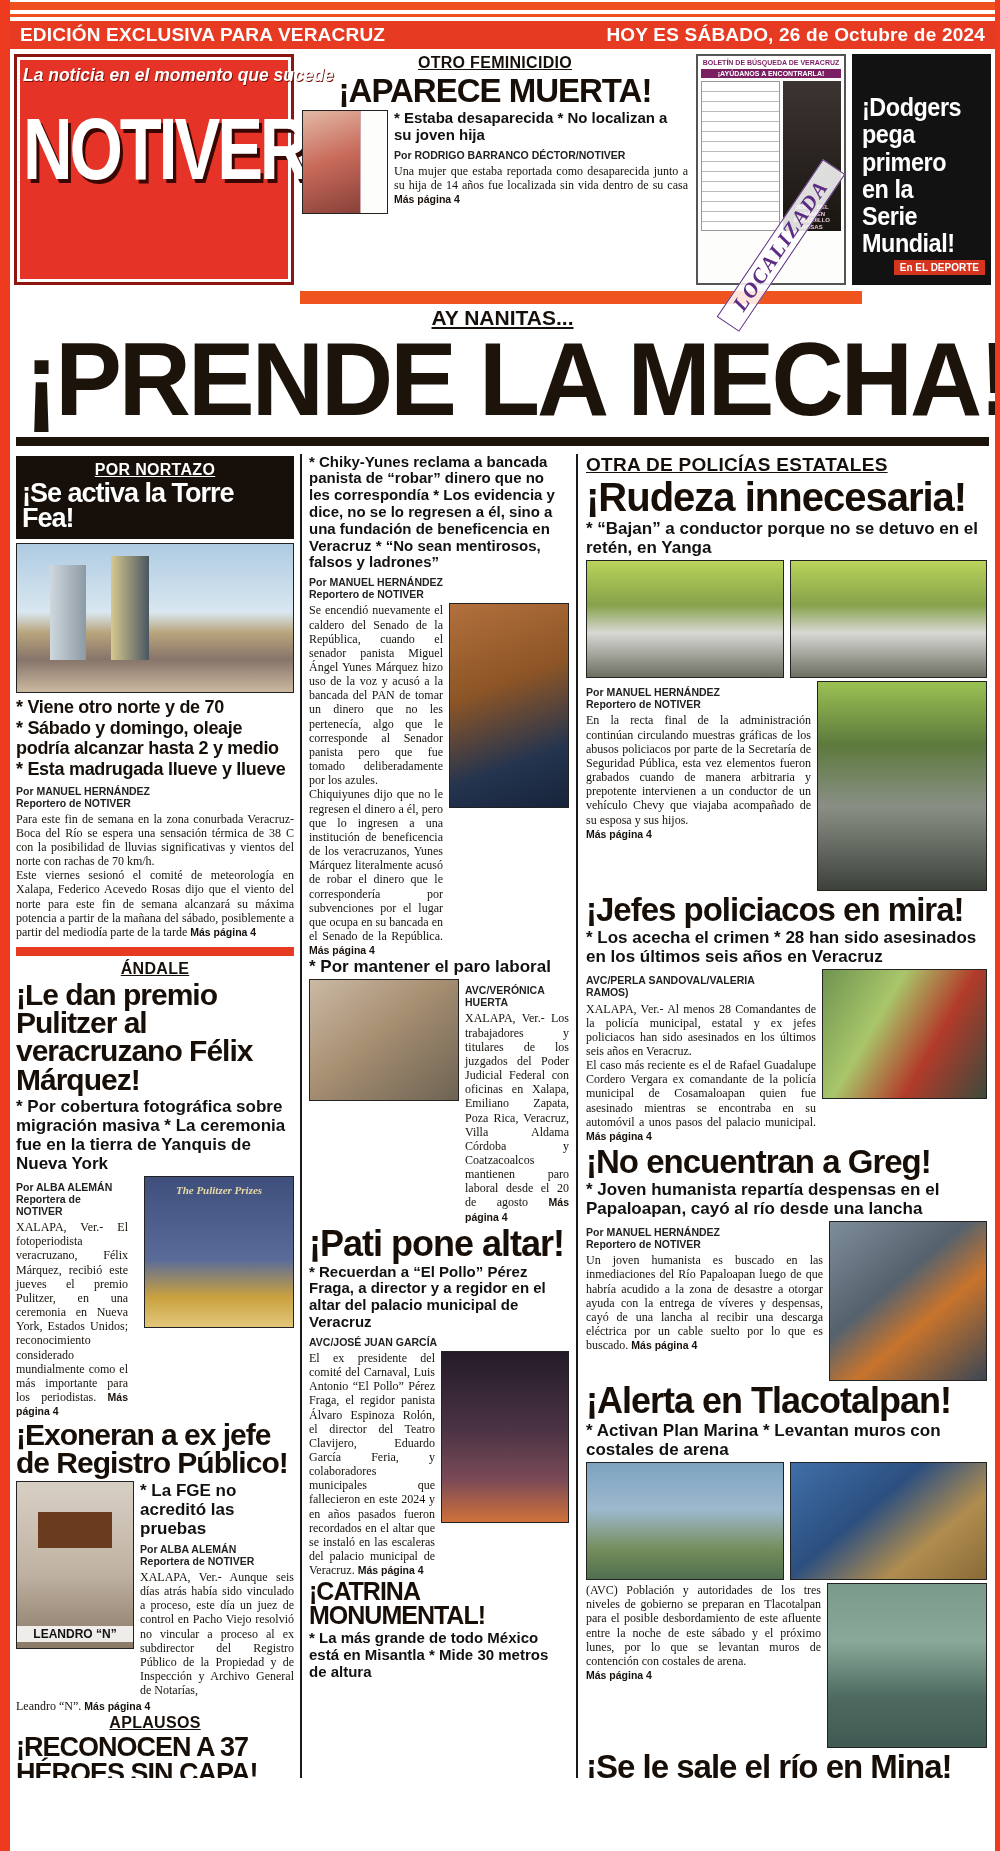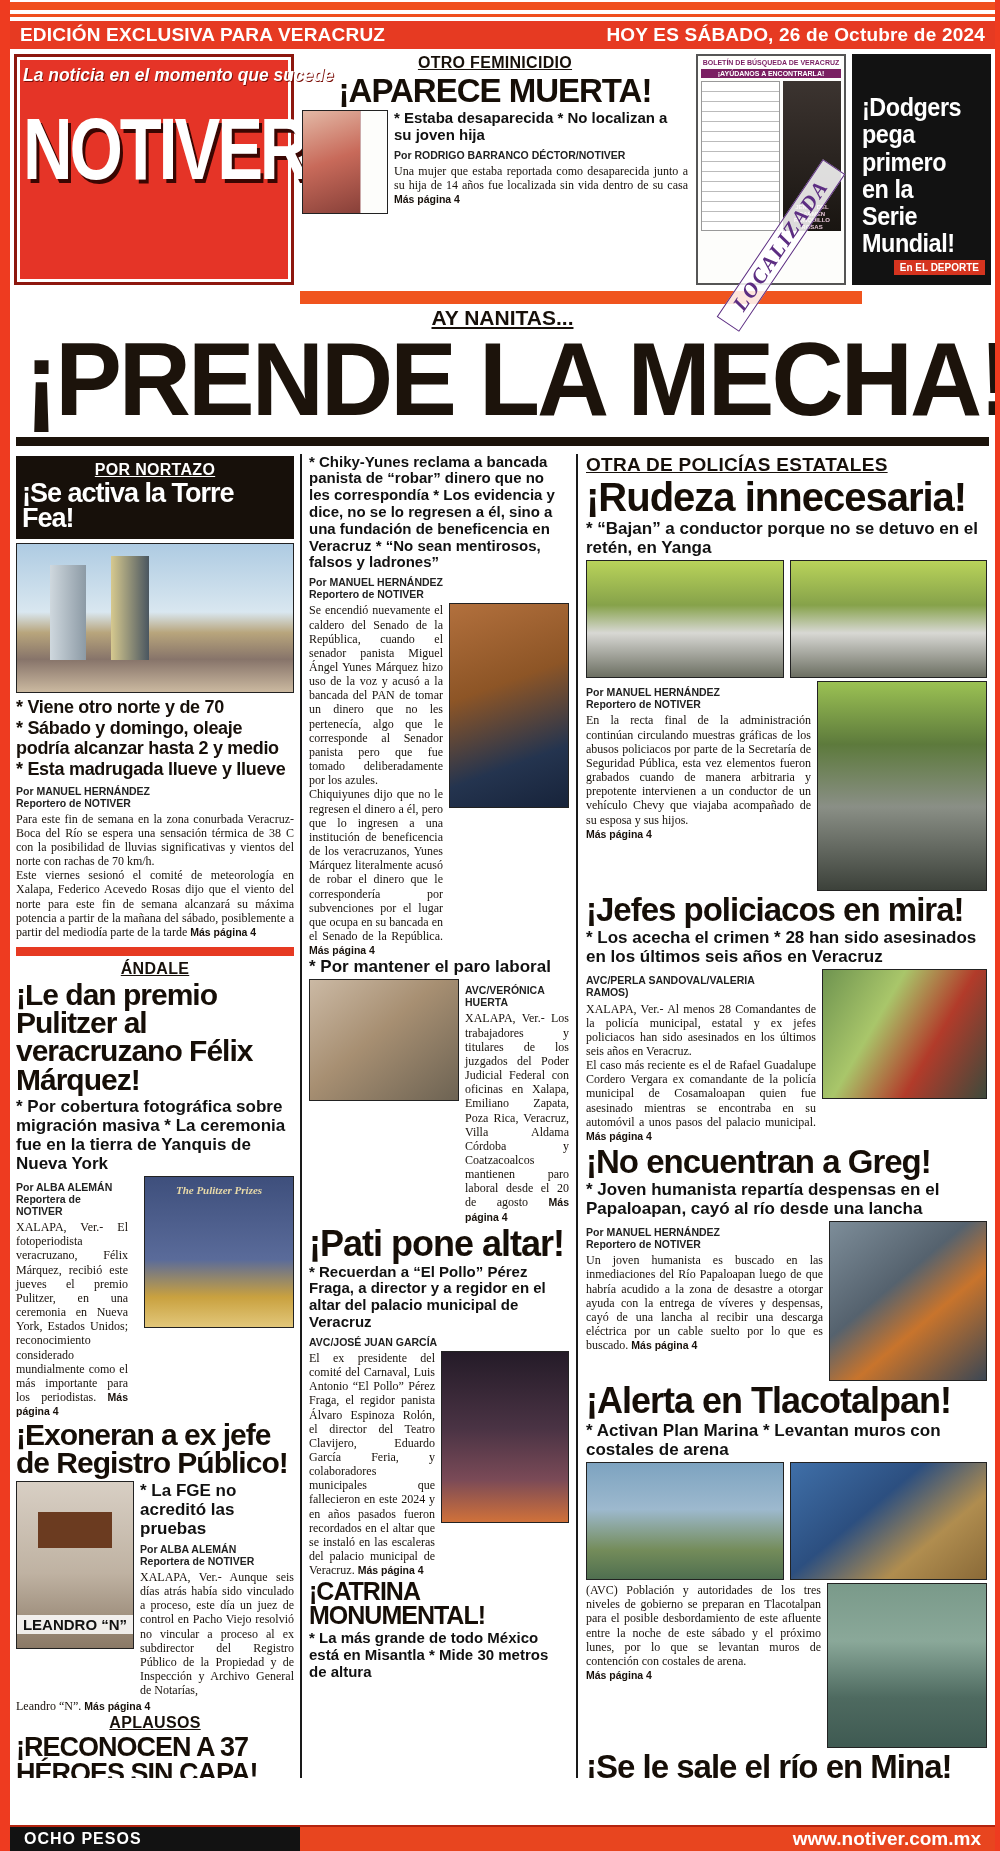--- a/index.html
+++ b/index.html
@@ -66,22 +66,22 @@
   .hl30 { font-size:30px; } .hl28 { font-size:27px; } .hl26 { font-size:25px; }
   .black-box { background:#17100a; color:#fff; padding:5px 6px 8px 6px; margin:2px 0 4px 0; }
   .black-box .kicker { color:#fff; }
   .black-box .hl { color:#fff; margin:2px 0 0 0; }
   .media { display:flex; gap:6px; margin-top:3px; }
   .media .body { flex:1; }
   .caption { font-family:"Liberation Serif", serif; font-size:12px; margin-top:2px; }
   .bullets { font-weight:bold; font-size:18px; line-height:1.14; white-space:pre-line; margin-top:4px; letter-spacing:-.3px; }
   .red-bar { height:9px; background:#e63a22; margin:8px 0 4px 0; }
   .sub15 { font-size:15px; } .sub17 { font-size:17px; }
-  .photo-caption-label { position:absolute; bottom:14px; left:0; right:0; text-align:center;
-    font-weight:bold; font-size:15px; color:#111; background:rgba(255,255,255,.85); padding:1px 0; }
+  .photo-caption-label { position:absolute; bottom:6px; left:0; right:0; text-align:center;
+    font-weight:bold; font-size:12px; color:#111; background:rgba(255,255,255,.85); padding:1px 0; }
   
   .ph-city { width:100%; height:150px; background:linear-gradient(#aecbe2 0%,#d9e7f0 46%,#b8a57c 60%,#87746a 78%,#cbb9a0 100%); }
   .ph-city::before { content:""; position:absolute; left:34%; top:8%; width:14%; height:70%; background:linear-gradient(90deg,#d6c98f,#4a5660); }
   .ph-city::after { content:""; position:absolute; left:12%; top:14%; width:13%; height:64%; background:linear-gradient(90deg,#cfd8de,#8c9aa5); }
   .ph-senator { width:120px; height:205px; background:linear-gradient(160deg,#b2703d 0%,#8d5526 40%,#24344f 75%,#17233a 100%); }
   .ph-cop1, .ph-cop2 { flex:1; height:118px; background:linear-gradient(#b9d35a 0%,#86a24a 38%,#d8d8d4 62%,#6c6f62 100%); }
   .ph-coptall { width:170px; height:210px; background:linear-gradient(#9bc153 0%,#5d7a3c 30%,#8a8f86 60%,#3c413a 100%); }
   .ph-jefes { width:165px; height:130px; background:linear-gradient(120deg,#6f9450 0%,#a9c66a 35%,#b23b2a 65%,#3e4a3c 100%); }
   .ph-protest { width:150px; height:122px; background:linear-gradient(140deg,#cbb9a4 0%,#a78f72 45%,#6d6353 100%); }
   .ph-altar { width:128px; height:172px; background:linear-gradient(#241b28 0%,#4a3344 45%,#7a4a57 75%,#d0713a 100%); }
@@ -327,18 +327,14 @@
         </div>
       </section>
 
       <section>
         <h2 class="hl hl34">¡Se le sale el río en Mina!</h2>
 
       </section>
     </div>
   </div>
 
-  <div class="footer">
-    <div class="footer-left">OCHO PESOS</div>
-    <div class="footer-right">www.notiver.com.mx</div>
-  </div>
 
 </div>
 
 </body></html>

